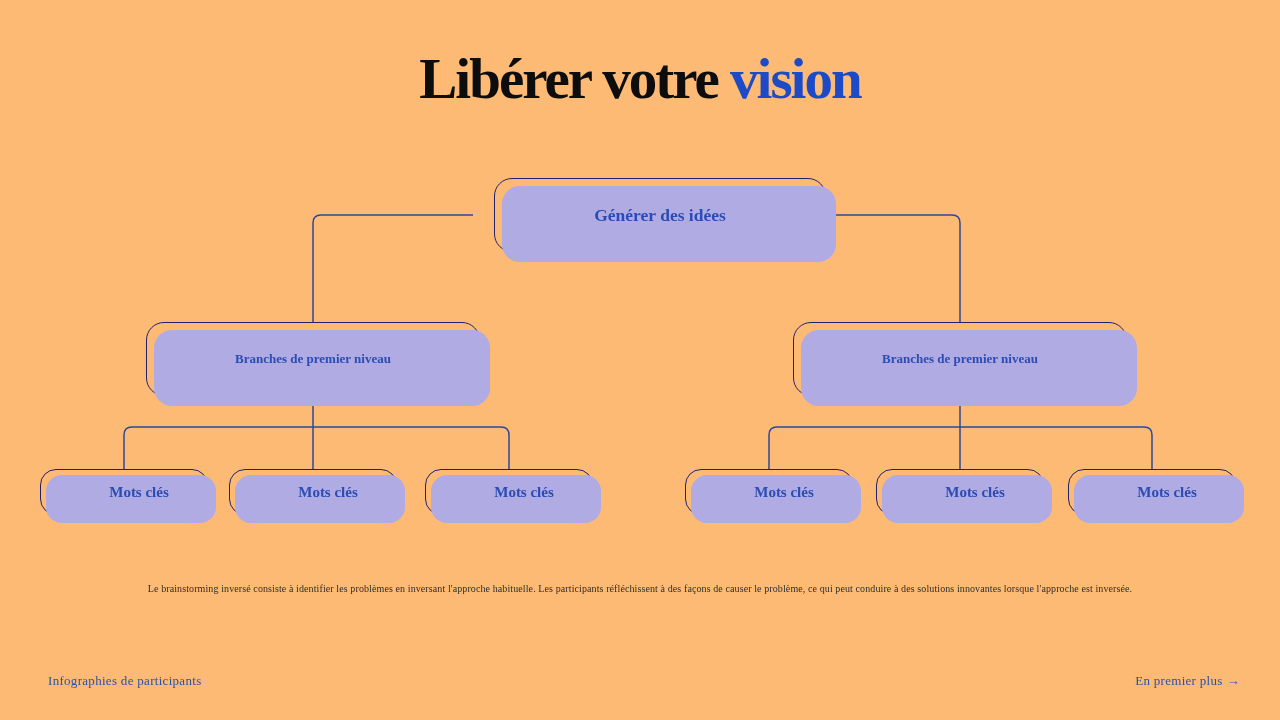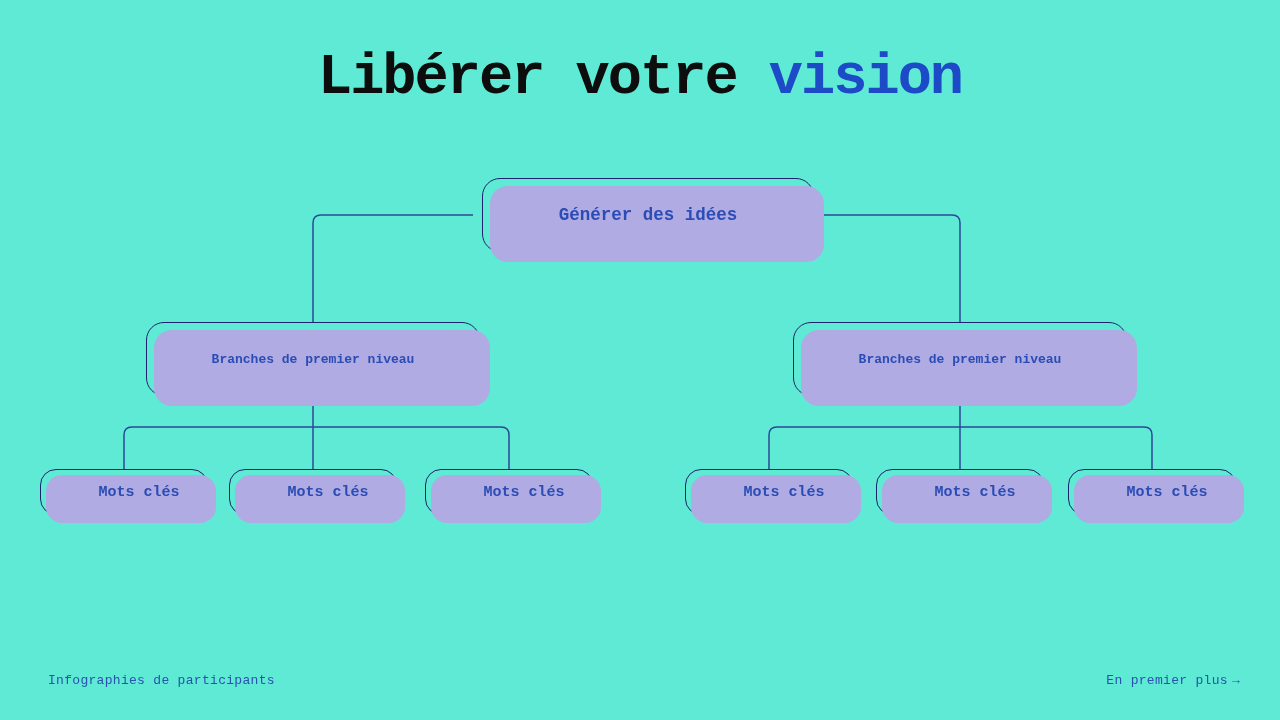--- a/index.html
+++ b/index.html
@@ -1,18 +1,18 @@
 <!DOCTYPE html>
 <html><head>
 <meta charset="utf-8">
 <style>
   html,body{margin:0;padding:0;background:#ffffff;}
   .stage{
-    position:relative;width:1280px;height:720px;background:#5eead4;overflow:hidden;
-    font-family:Liberation Mono, monospace;
+    position:relative;width:1280px;height:720px;background:#fdba74;overflow:hidden;
+    font-family:Liberation Serif, serif;
   }
   
   .title{
     position:absolute;top:46px;left:0;width:100%;margin:0;
     text-align:center;font-size:57px;font-weight:800;letter-spacing:-2px;
     color:#0d0d0d;line-height:1.15;
   }
   .title .accent{color:#1d4ac6;}
   
   .connectors{position:absolute;left:0;top:0;z-index:1;}
@@ -21,21 +21,21 @@
   .node{
     position:absolute;z-index:2;box-sizing:border-box;
     border:1.6px solid #20226e;border-radius:18px;
     display:flex;align-items:center;justify-content:center;
     color:#2b4cb4;font-weight:bold;text-align:center;
   }
   .node::before{
     content:"";position:absolute;inset:-1.6px;z-index:-1;
     background:#b0abe3;border-radius:18px;transform:translate(9px,9px);
   }
-  .node-root{left:482px;top:178px;width:332px;height:74px;font-size:17.5px;text-align:center;}
+  .node-root{left:494px;top:178px;width:332px;height:74px;font-size:17.5px;text-align:center;}
   .node-branch{width:334px;height:74px;font-size:13px;}
   .node-branch-left{left:146px;top:322px;}
   .node-branch-right{left:793px;top:322px;}
   .node-keyword{width:168px;height:46px;top:469px;font-size:15px;border-radius:16px;padding-left:30px;}
   .node-keyword::before{border-radius:16px;transform:translate(7px,7px);}
   .kw-0{left:40px;}  .kw-1{left:229px;} .kw-2{left:425px;}
   .kw-3{left:685px;} .kw-4{left:876px;} .kw-5{left:1068px;}
   
   .description{
     position:absolute;top:583px;left:0;width:100%;margin:0;
@@ -90,20 +90,21 @@
   <div class="node node-keyword kw-3">
     <span>Mots clés</span>
   </div>
   <div class="node node-keyword kw-4">
     <span>Mots clés</span>
   </div>
   <div class="node node-keyword kw-5">
     <span>Mots clés</span>
   </div>
 
+  <p class="description">Le brainstorming inversé consiste à identifier les problèmes en inversant l'approche habituelle. Les participants réfléchissent à des façons de causer le problème, ce qui peut conduire à des solutions innovantes lorsque l'approche est inversée.</p>
 
   <a class="footer-link footer-link-left">
     <span>Infographies de participants</span>
   </a>
 
   <a class="footer-link footer-link-right">
     <span>En premier plus</span><span class="arrow-icon">→</span>
   </a>
 
 </div>

